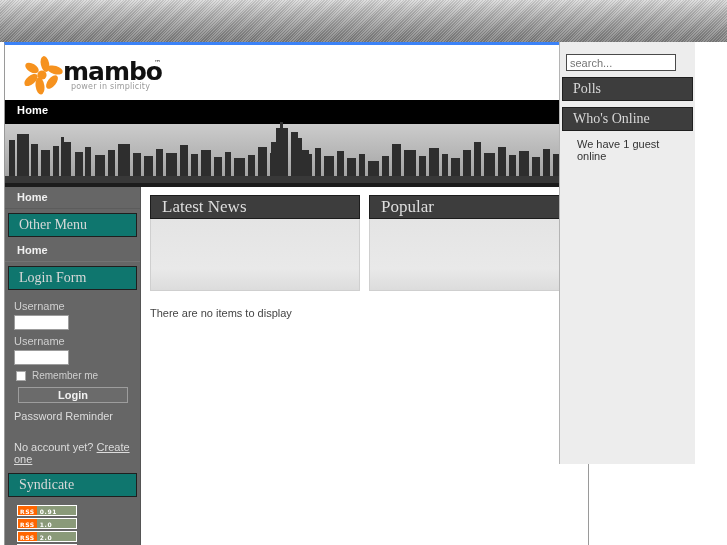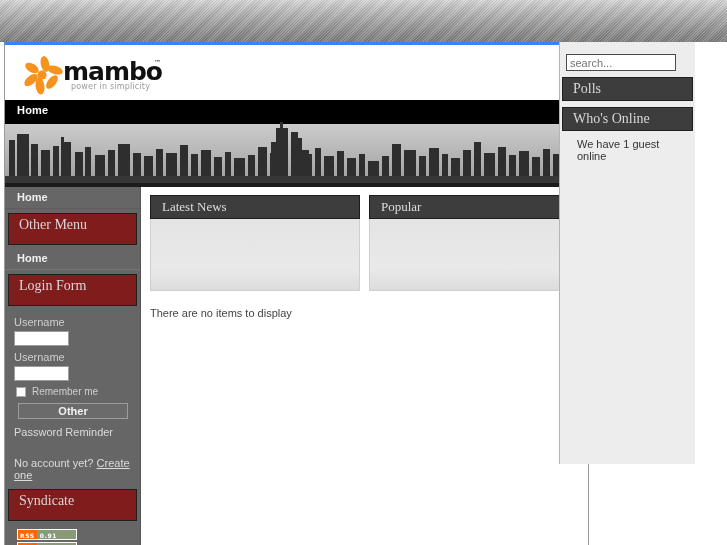--- a/index.html
+++ b/index.html
@@ -47,23 +47,23 @@
   
   .cols{ display:flex; height:361px; }
   .leftcol{
     width:136px; flex:0 0 136px; background:#666666;
     border-right:1px solid #555; padding-bottom:10px;
   }
   .maincol{ flex:1; background:#ffffff; padding:0; }
 
   
   .modhead{
-    background:#7f1d1d; color:#d8d8d8;
+    background:#0f766e; color:#d8d8d8;
     font-family:"Liberation Serif", serif; font-size:14px;
-    padding:4px 0 12px 10px; margin:4px 3px 3px 3px;
+    padding:4px 0 4px 10px; margin:4px 3px 3px 3px;
     border:1px solid #1f1f1f; line-height:14px;
   }
   .menuitem{
     color:#f0f0f0; font-weight:bold; font-size:11px;
     padding:4px 0 5px 12px; border-bottom:1px solid #737373;
     background:#666666; cursor:pointer;
   }
   .menuitem.plain{ border-bottom:1px solid #5c5c5c; }
 
   .modbody{ padding:6px 9px 4px 9px; color:#d2d2d2; }
@@ -99,21 +99,21 @@
   .b-atom .k{ background:#ff8800; }
   .b-atom .v{ background:#8a9a79; }
   .b-opml .k{ background:#aa1111; }
   .b-opml .v{ background:#9aa690; }
 
   
   .modrow{ display:flex; gap:9px; padding:8px 9px 0 9px; }
   .cmod{ flex:1; }
   .cmodhead{
     background:#3d3d3d; color:#dedede;
-    font-family:"Liberation Serif", serif; font-size:13px;
+    font-family:"Liberation Serif", serif; font-size:17px;
     padding:4px 0 4px 11px; border:1px solid #1c1c1c; line-height:14px;
   }
   .cmodbody{
     height:72px; background:#e6e6e6;
     border:1px solid #cfcfcf; border-top:none;
     background-image:linear-gradient(180deg,#e4e4e4,#e9e9e9 70%,#dcdcdc);
   }
   .noitems{ padding:16px 0 0 9px; color:#444; font-size:11px; }
 
   
@@ -253,21 +253,21 @@
         <div class="modhead">Login Form</div>
         <div class="modbody">
           <label class="flabel">Username</label>
           <input class="ftext" type="text" value="" style="">
           <label class="flabel">Username</label>
           <input class="ftext" type="password" value="" style="">
           <div class="remrow">
             <span class="cbox"></span>
             <span class="remlbl">Remember me</span>
           </div>
-          <div class="loginbtn">Other</div>
+          <div class="loginbtn">Login</div>
           <span class="slink">Password Reminder</span>
           <span class="stext"><span>No account yet?</span> <u>Create one</u></span>
         </div>
 
         <div class="modhead">Syndicate</div>
         <div class="feeds">
           <div class="badge b-rss">
             <span class="k">RSS</span>
             <span class="v">0.91</span>
           </div>

